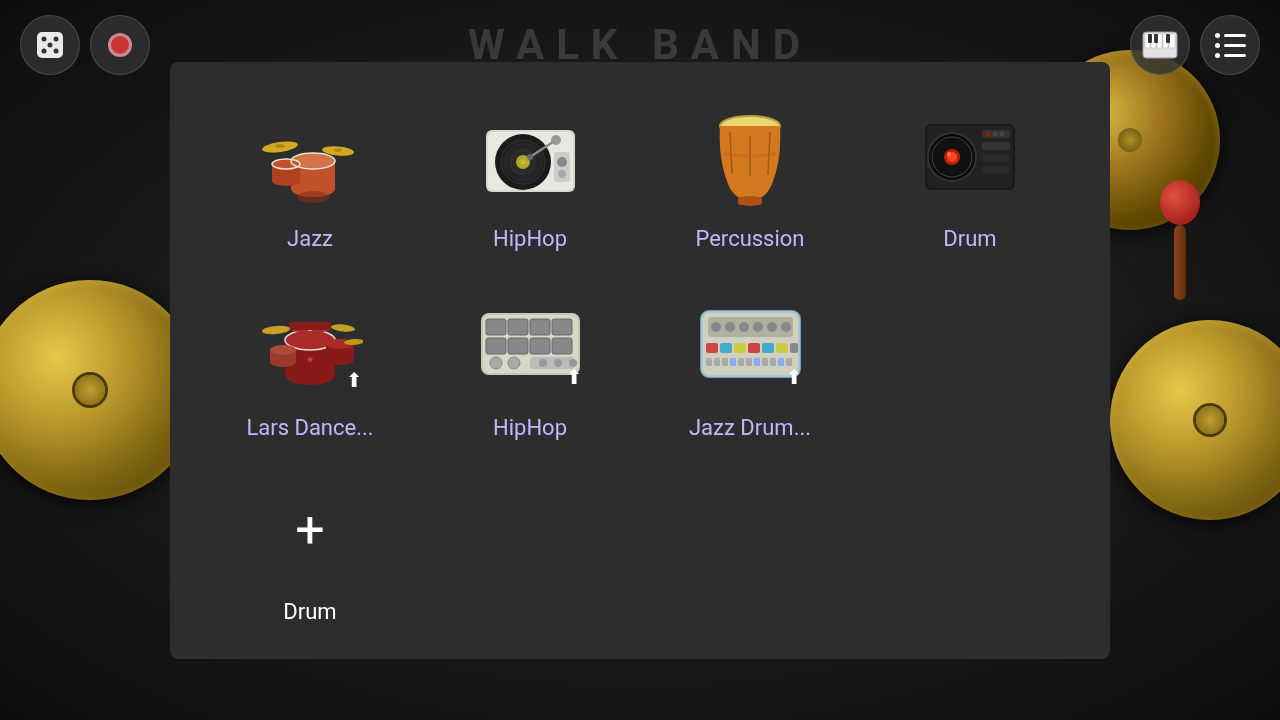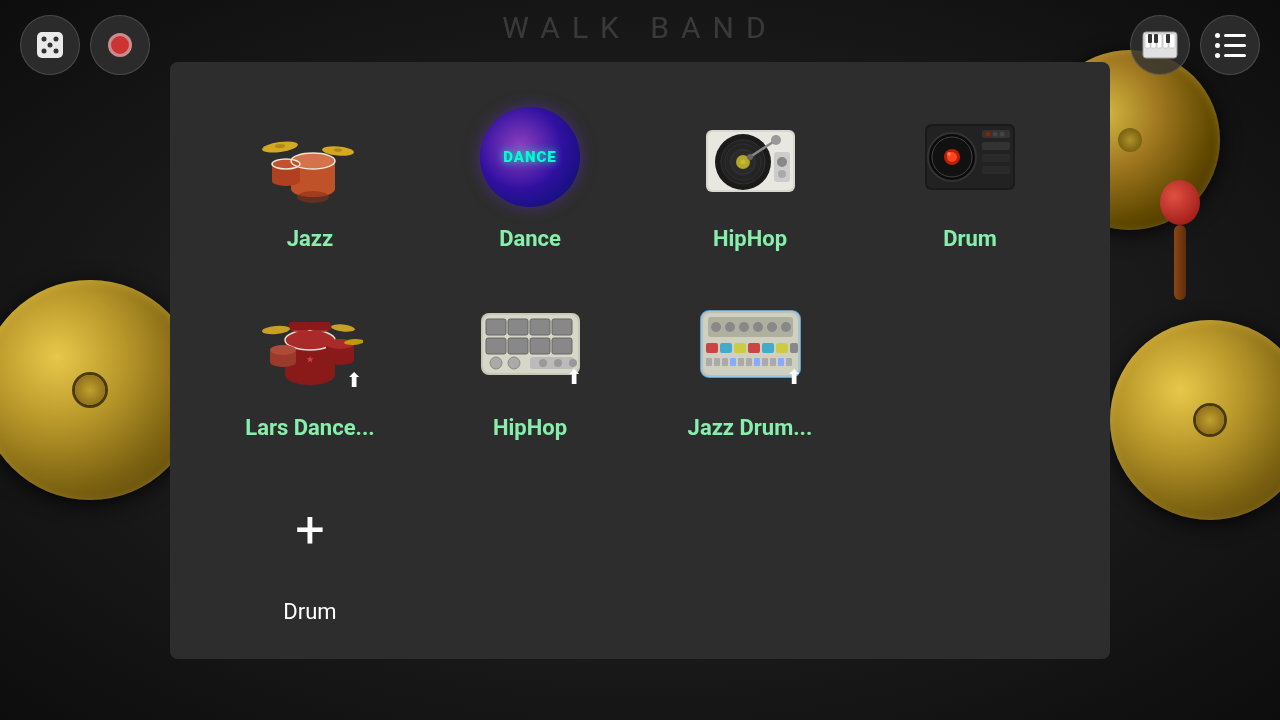--- a/index.html
+++ b/index.html
@@ -132,25 +132,25 @@
       border: 1px solid rgba(255,255,255,0.15);
       display: flex;
       align-items: center;
       justify-content: center;
       cursor: pointer;
     }
 
     
     .app-title {
       position: absolute;
-      top: 10px;
+      top: 20px;
       left: 50%;
       transform: translateX(-50%);
-      font-size: 30px;
-      font-weight: 400;
+      font-size: 42px;
+      font-weight: 700;
       color: rgba(255,255,255,0.15);
       letter-spacing: 12px;
       text-transform: uppercase;
       white-space: nowrap;
     }
 
     
     .modal-overlay {
       position: absolute;
       inset: 0;
@@ -189,23 +189,23 @@
       width: 110px;
       height: 110px;
       display: flex;
       align-items: center;
       justify-content: center;
       margin-bottom: 14px;
       position: relative;
     }
 
     .instrument-label {
-      color: #86efac;
+      color: #c4b5fd;
       font-size: 22px;
-      font-weight: 700;
+      font-weight: 400;
       text-align: center;
     }
 
     
     .download-badge {
       position: absolute;
       bottom: 2px;
       right: 2px;
       color: white;
       font-size: 18px;
@@ -377,28 +377,20 @@
 
             <ellipse cx="55" cy="88" rx="16" ry="6" fill="#8a3018" opacity="0.6"></ellipse>
 
             <ellipse cx="55" cy="52" rx="22" ry="8" fill="none" stroke="#e8e8d8" stroke-width="1.5"></ellipse>
             <ellipse cx="28" cy="55" rx="14" ry="5" fill="none" stroke="#e8e8d8" stroke-width="1.5"></ellipse>
           </svg>
         </div>
         <span class="instrument-label">Jazz</span>
       </div>
 
-      <div class="instrument-item">
-        <div class="instrument-icon">
-          <div class="dance-img">
-            <span style="font-size:15px;font-weight:900;color:#00ffcc;letter-spacing:1px;text-shadow:0 0 8px #00ffcc;">DANCE</span>
-          </div>
-        </div>
-        <span class="instrument-label">Dance</span>
-      </div>
 
       <div class="instrument-item">
         <div class="instrument-icon">
           <svg width="105" height="90" viewBox="0 0 105 90">
 
             <rect x="8" y="18" width="89" height="62" rx="6" fill="#d8d8d0"></rect>
             <rect x="10" y="20" width="85" height="58" rx="5" fill="#e8e8e0"></rect>
 
             <circle cx="45" cy="50" r="28" fill="#1a1a1a"></circle>
             <circle cx="45" cy="50" r="22" fill="#222" stroke="#333" stroke-width="1"></circle>
@@ -418,20 +410,41 @@
             <circle cx="52" cy="45" r="3" fill="#666"></circle>
 
             <rect x="76" y="40" width="16" height="30" rx="3" fill="#ccc"></rect>
             <circle cx="84" cy="50" r="5" fill="#888"></circle>
             <circle cx="84" cy="62" r="4" fill="#aaa"></circle>
           </svg>
         </div>
         <span class="instrument-label">HipHop</span>
       </div>
 
+      <div class="instrument-item">
+        <div class="instrument-icon">
+          <svg width="80" height="105" viewBox="0 0 80 105">
+
+            <ellipse cx="40" cy="22" rx="30" ry="10" fill="#e8d870"></ellipse>
+            <ellipse cx="40" cy="22" rx="30" ry="10" fill="none" stroke="#b8a040" stroke-width="2"></ellipse>
+
+            <path d="M10,22 Q8,55 18,80 Q24,95 40,98 Q56,95 62,80 Q72,55 70,22" fill="#d47820"></path>
+
+            <line x1="20" y1="28" x2="22" y2="70" stroke="#8B4513" stroke-width="1.5" opacity="0.7"></line>
+            <line x1="40" y1="32" x2="40" y2="72" stroke="#8B4513" stroke-width="1.5" opacity="0.7"></line>
+            <line x1="60" y1="28" x2="58" y2="70" stroke="#8B4513" stroke-width="1.5" opacity="0.7"></line>
+
+            <ellipse cx="40" cy="97" rx="12" ry="5" fill="#b05010"></ellipse>
+            <rect x="28" y="93" width="24" height="8" rx="3" fill="#b05010"></rect>
+
+            <path d="M14,50 Q40,54 66,50" stroke="#c06018" stroke-width="3" fill="none" opacity="0.5"></path>
+          </svg>
+        </div>
+        <span class="instrument-label">Percussion</span>
+      </div>
 
       <div class="instrument-item">
         <div class="instrument-icon">
           <svg width="100" height="82" viewBox="0 0 100 82">
 
             <rect x="5" y="8" width="90" height="66" rx="6" fill="#1a1a1a"></rect>
             <rect x="7" y="10" width="86" height="62" rx="5" fill="#222"></rect>
 
             <circle cx="32" cy="41" r="24" fill="#0a0a0a" stroke="#333" stroke-width="2"></circle>
             <circle cx="32" cy="41" r="20" fill="#111" stroke="#444" stroke-width="1"></circle>

